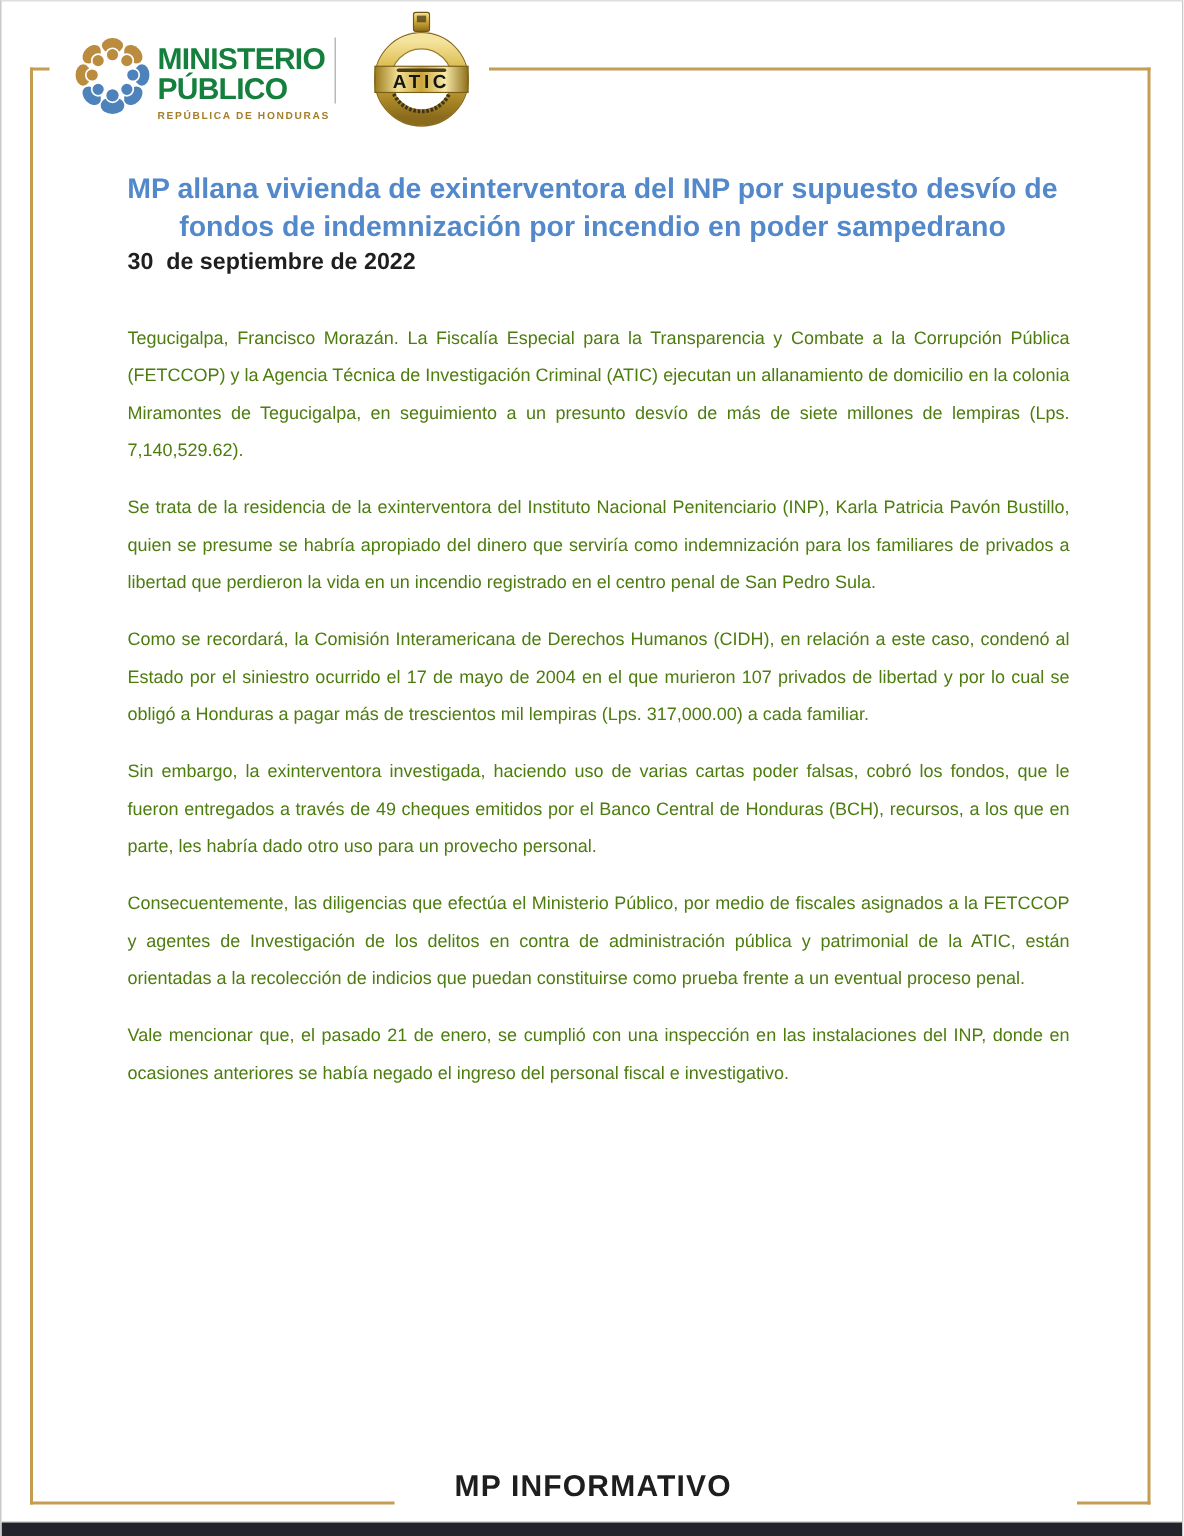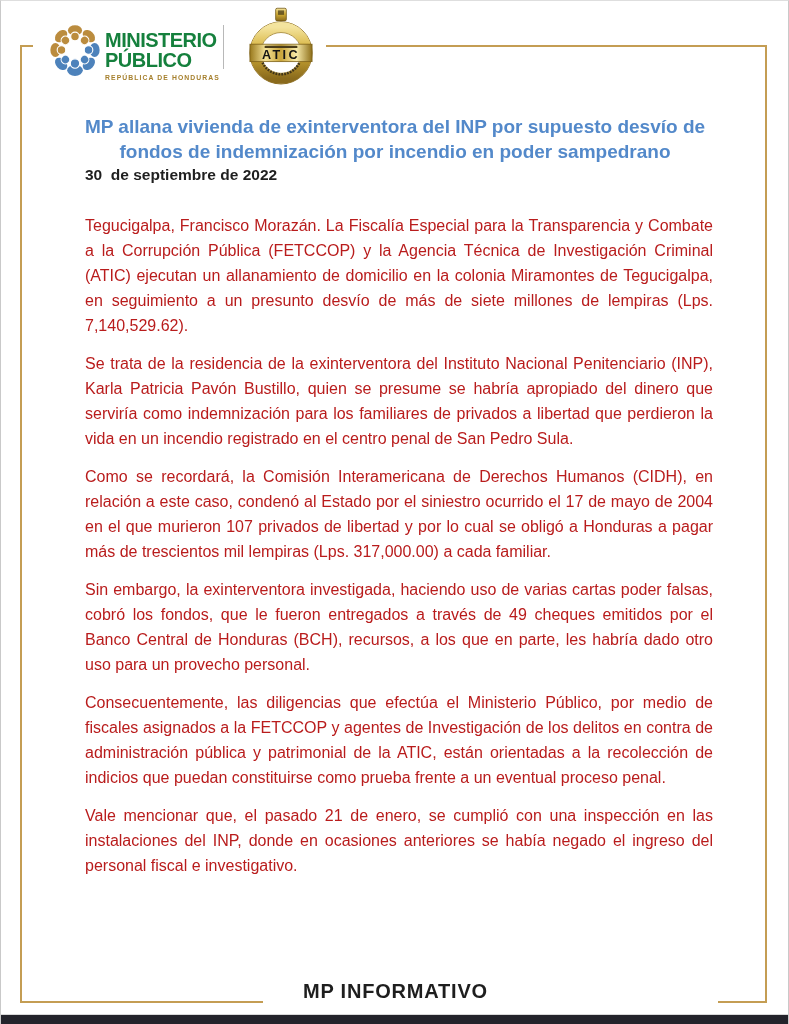--- a/index.html
+++ b/index.html
@@ -27,21 +27,21 @@
   .atic-logo { position:absolute; left:247px; top:5px; width:66px; height:88px; }
 
   
   .title { position:absolute; left:44px; top:97px; width:700px; text-align:center;
            color:#5389ca; font-size:19px; font-weight:bold; line-height:25px;margin-top:16px; }
   .date  { position:absolute; left:84px; top:165px; width:620px; text-align:left;
            font-size:15.5px; font-weight:bold; color:#1f1f1f; white-space:pre; }
 
   
   .body { position:absolute; left:84px; top:212px; width:628px; }
-  .body p { margin:0 0 13px 0; font-size:16px; line-height:25px; text-align:justify; color:#b91c1c; }
+  .body p { margin:0 0 13px 0; font-size:12px; line-height:25px; text-align:justify; color:#4d7c0f; }
 
   
   .footer { position:absolute; left:302px; top:979px; display:flex; align-items:center; gap:13px;
             font-size:20px; font-weight:bold; letter-spacing:0.8px; color:#1e1e1e; white-space:nowrap;flex-direction:column; }
   .footer .sep { font-weight:normal; font-size:24px; color:#2a2a2a; transform:translateY(-1px); }
   .bottom-hairline { position:absolute; left:0; bottom:9px; width:789px; height:1px; background:#d9d9d9; }
   .bottom-bar { position:absolute; left:0; bottom:0; width:789px; height:9px; background:#23232b; }
 </style>
 </head>
 <body>

